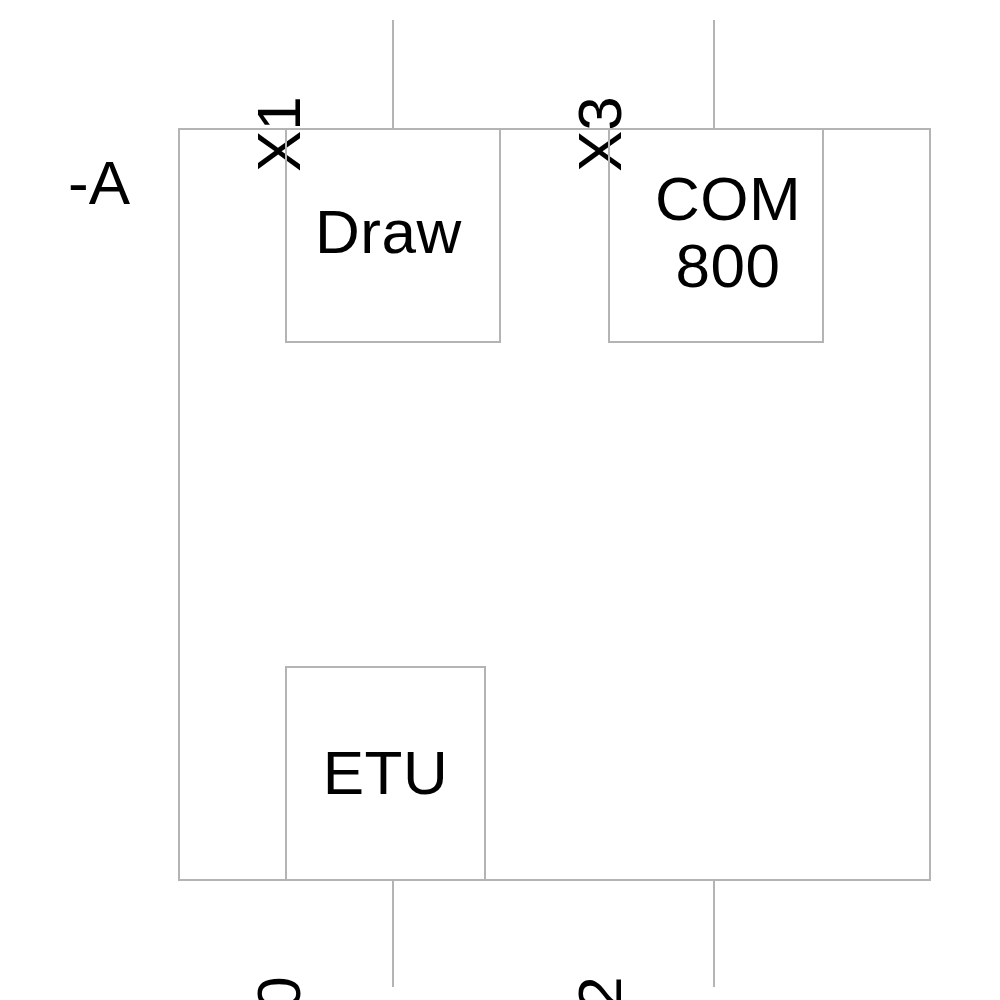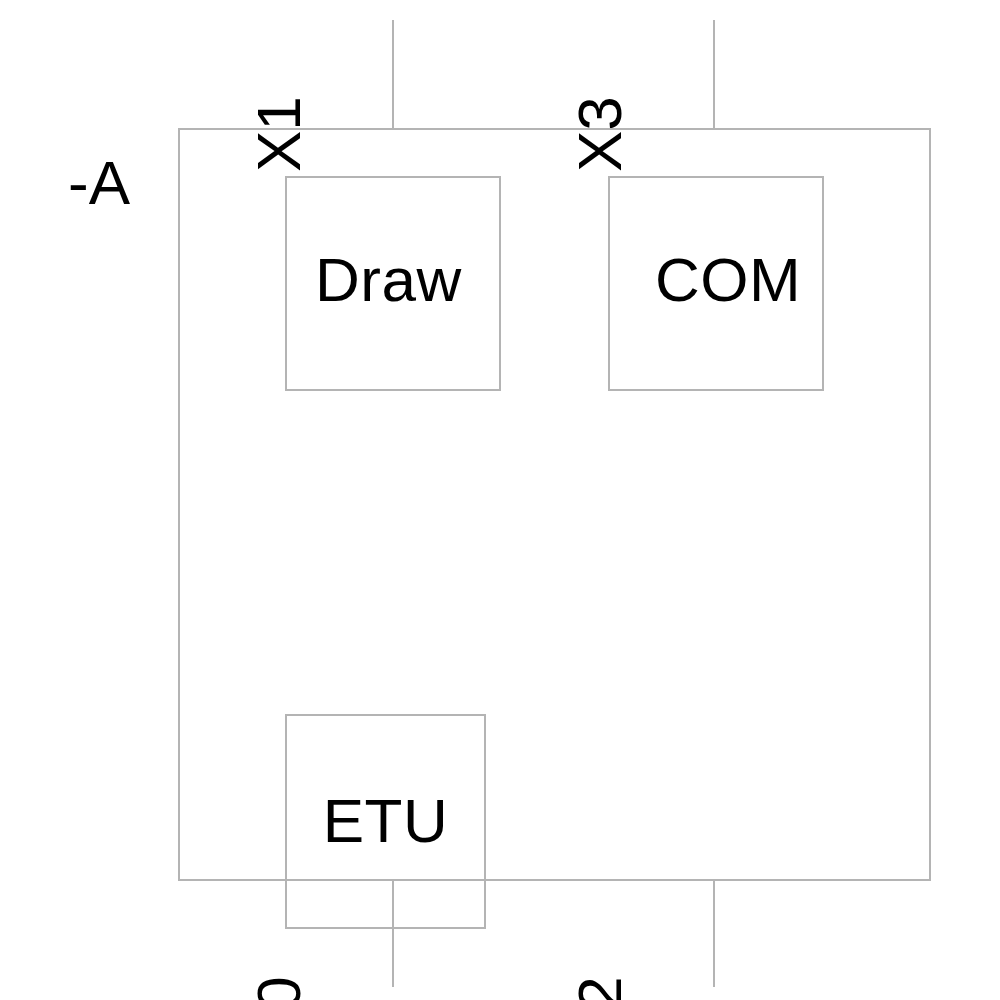--- a/index.html
+++ b/index.html
@@ -46,21 +46,20 @@
     box-sizing: border-box;
     border: 2px solid #b4b4b4;
     background: transparent;
     display: flex;
     flex-direction: column;
     justify-content: center;
     color: #000000;
     font-size: 62px;
     line-height: 1.08;
     letter-spacing: 0.5px;
-    margin-top: 48px;
   }
   .module .line {
     display: block;
     white-space: pre;
   }
 
   #module-draw-out {
     left: 285px;
     top: 128px;
     width: 216px;
@@ -145,20 +144,21 @@
   <div id="designation-label">-A</div>
 
   <div class="rect" id="outer-enclosure"></div>
 
   <div class="module" id="module-draw-out">
     <span class="line">Draw</span>
   </div>
 
   <div class="module" id="module-com-800">
     <span class="line">COM</span>
+    <span class="line">800</span>
   </div>
 
   <div class="module" id="module-etu">
     <span class="line">ETU</span>
   </div>
 
 
 </div>
 
 </body></html>

